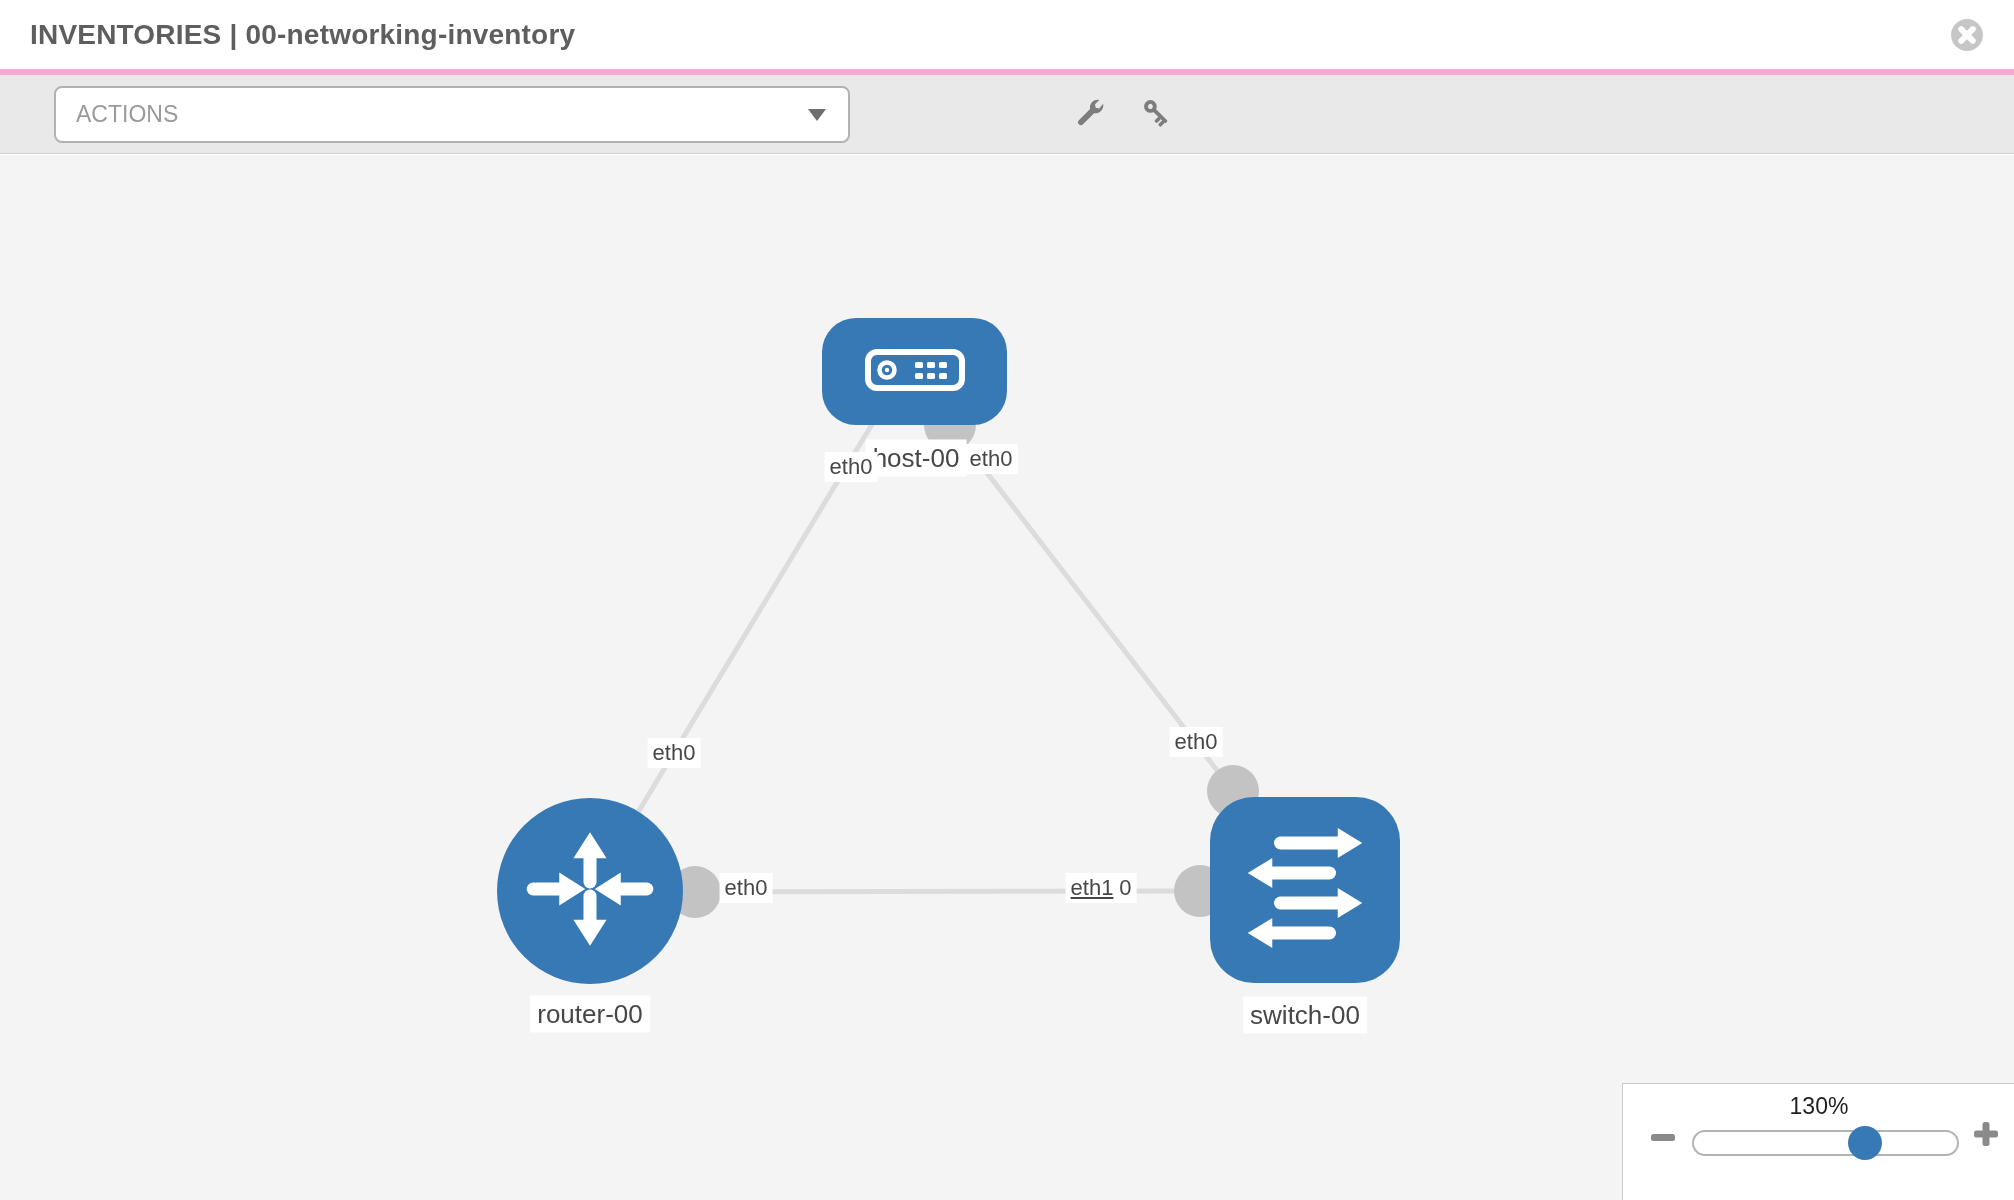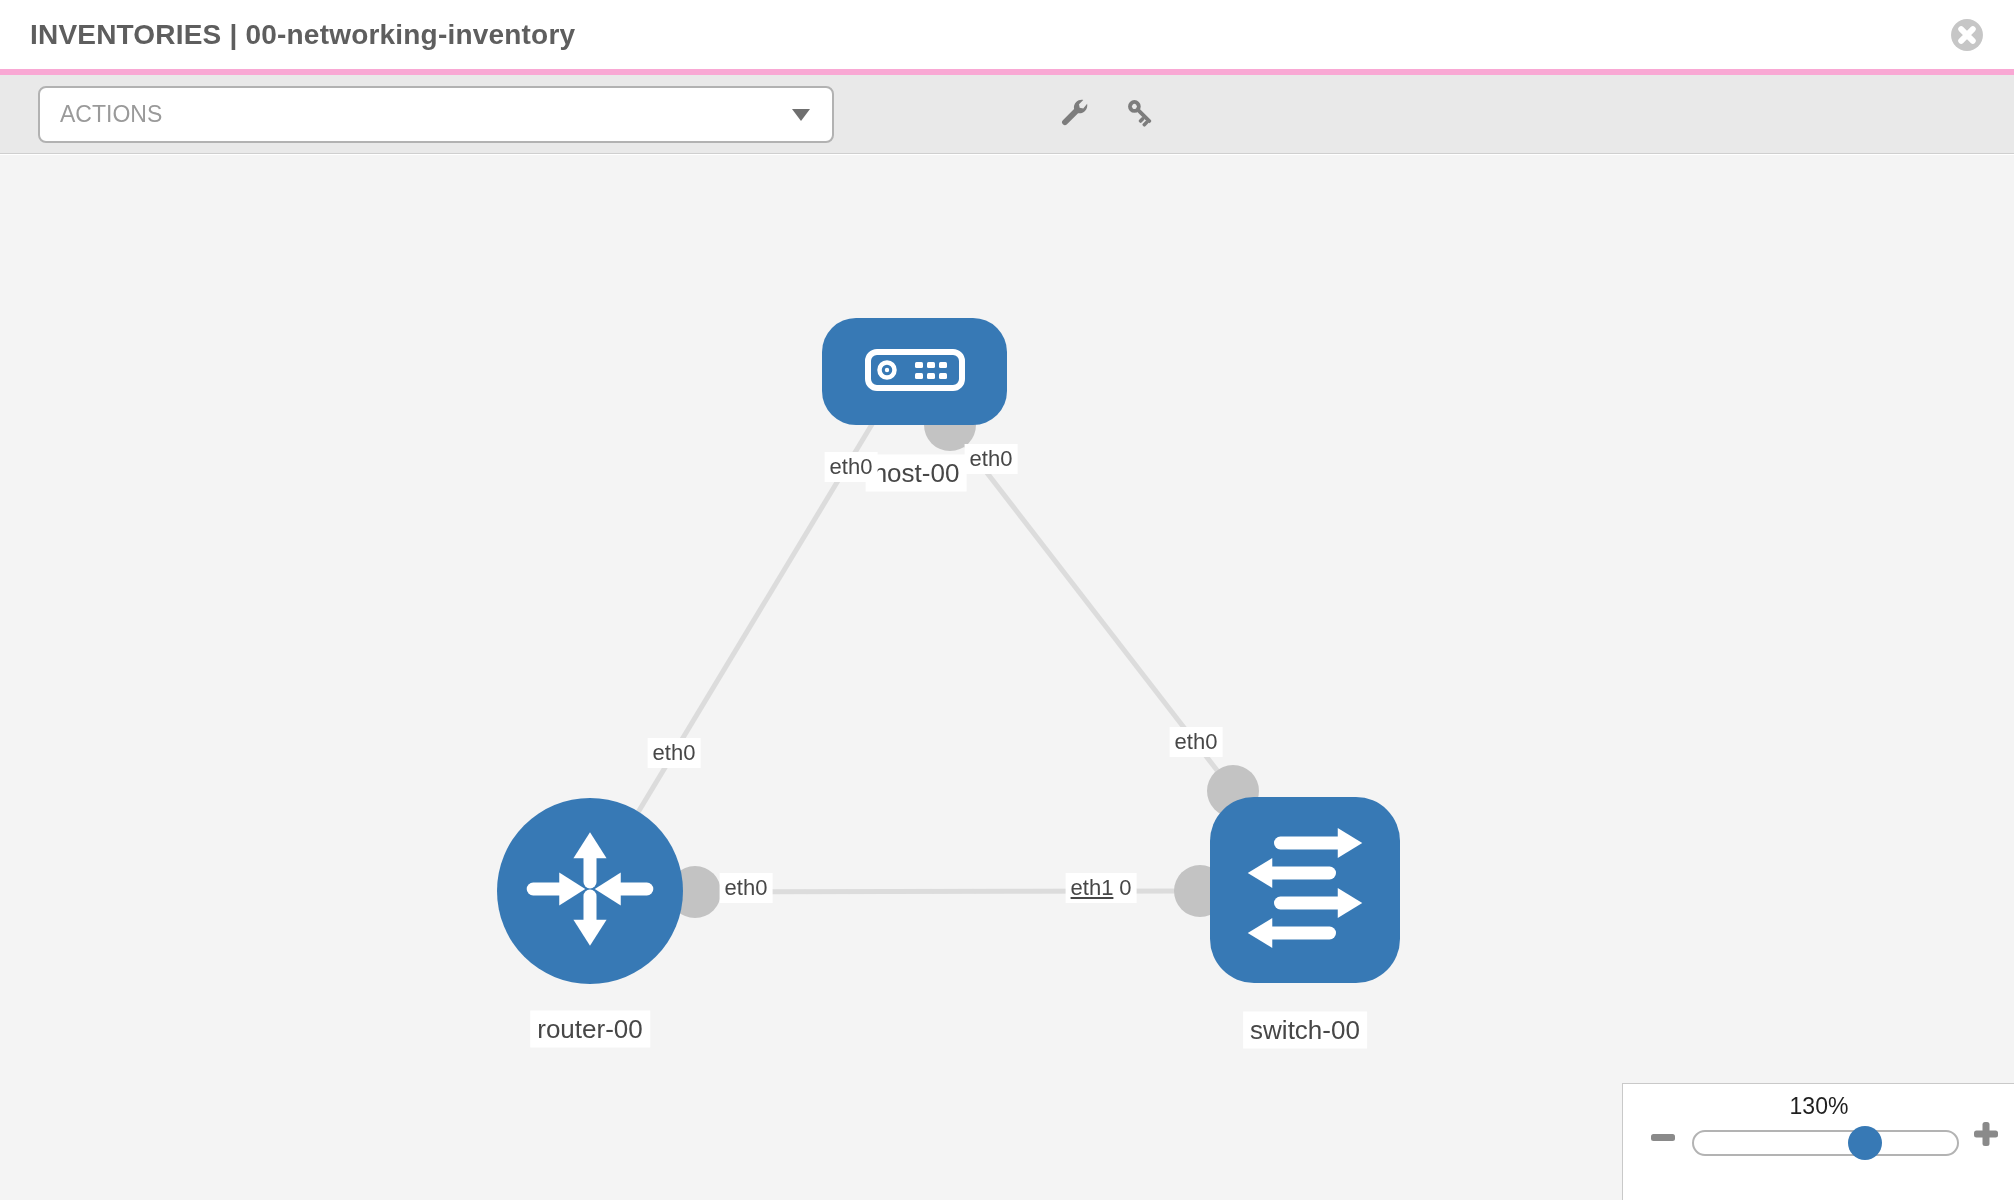--- a/index.html
+++ b/index.html
@@ -12,21 +12,21 @@
   .header{
     height:75px;background:#fff;border-bottom:6px solid #f9a8d4;
     display:flex;align-items:center;justify-content:space-between;
     padding:0 30px;box-sizing:border-box;
   }
   .page-title{font-size:28px;font-weight:bold;color:#5e5e5e;letter-spacing:.2px;}
   .close-btn{width:34px;height:34px;border:none;background:transparent;padding:0;cursor:pointer;}
   
   .toolbar{
     height:79px;background:#e9e9e9;border-bottom:1px solid #cfcfcf;
-    display:flex;align-items:center;padding:0 38px;box-sizing:border-box;
+    display:flex;align-items:center;padding:0 54px;box-sizing:border-box;
   }
   .select{
     height:57px;background:#fff;border:2px solid #b2b2b2;border-radius:8px;
     display:flex;align-items:center;position:relative;box-sizing:border-box;
     padding:0 46px 0 20px;color:#9a9a9a;font-size:23px;cursor:pointer;
   }
   .select .caret{
     position:absolute;right:22px;top:50%;margin-top:-5px;
     width:0;height:0;border-left:9px solid transparent;border-right:9px solid transparent;
     border-top:12px solid #6f6f6f;
@@ -45,21 +45,21 @@
   .dot{fill:var(--dot-gray,#c3c3c3);}
   .node{position:absolute;z-index:4;background:var(--node-blue,#3779b5);
         display:flex;align-items:center;justify-content:center;cursor:move;}
   .node-host{left:822px;top:163px;width:185px;height:107px;border-radius:34px;}
   .node-router{left:497px;top:643px;width:186px;height:186px;border-radius:50%;}
   .node-switch{left:1210px;top:642px;width:190px;height:186px;border-radius:44px;}
   .chip{
     position:absolute;transform:translate(-50%,-50%);background:#fff;
     color:#474747;white-space:nowrap;z-index:5;
   }
-  .node-label{font-size:26px;padding:3px 7px;margin-top:15px;}
+  .node-label{font-size:26px;padding:3px 7px;}
   .eth{font-size:22px;padding:2px 5px;}
   .eth-over{z-index:6;}
   
   .zoom-panel{
     position:absolute;left:1622px;top:928px;width:400px;height:280px;
     background:#fff;border:1px solid #c9c9c9;z-index:7;box-sizing:border-box;
   }
   .zoom-level{width:392px;text-align:center;margin-top:9px;font-size:23px;color:#1f1f1f;}
   .zoom-btn{position:absolute;border:none;background:transparent;padding:0;cursor:pointer;}
   .zoom-out{left:27px;top:40px;width:26px;height:26px;}

